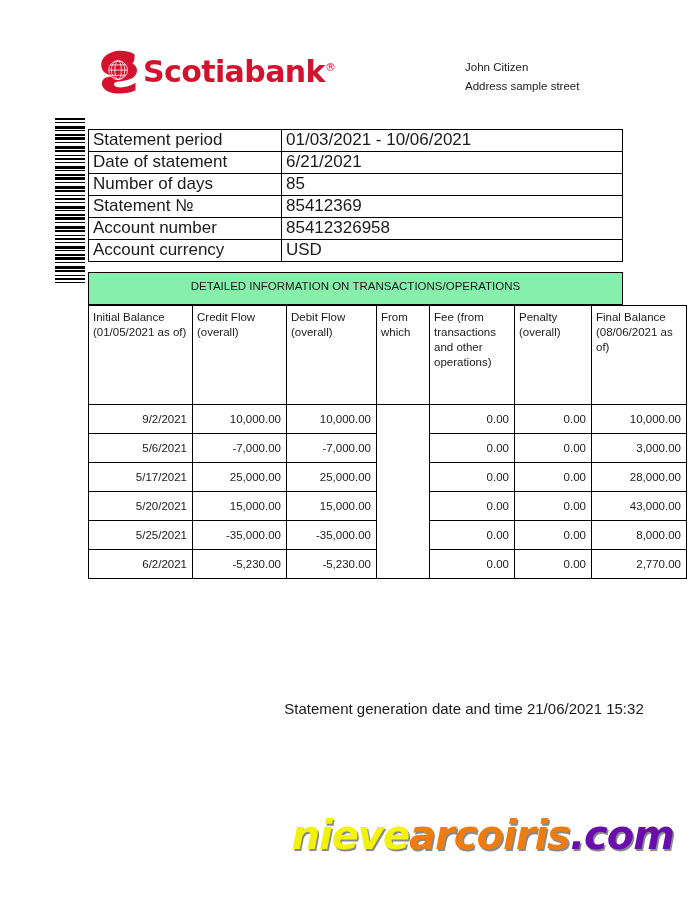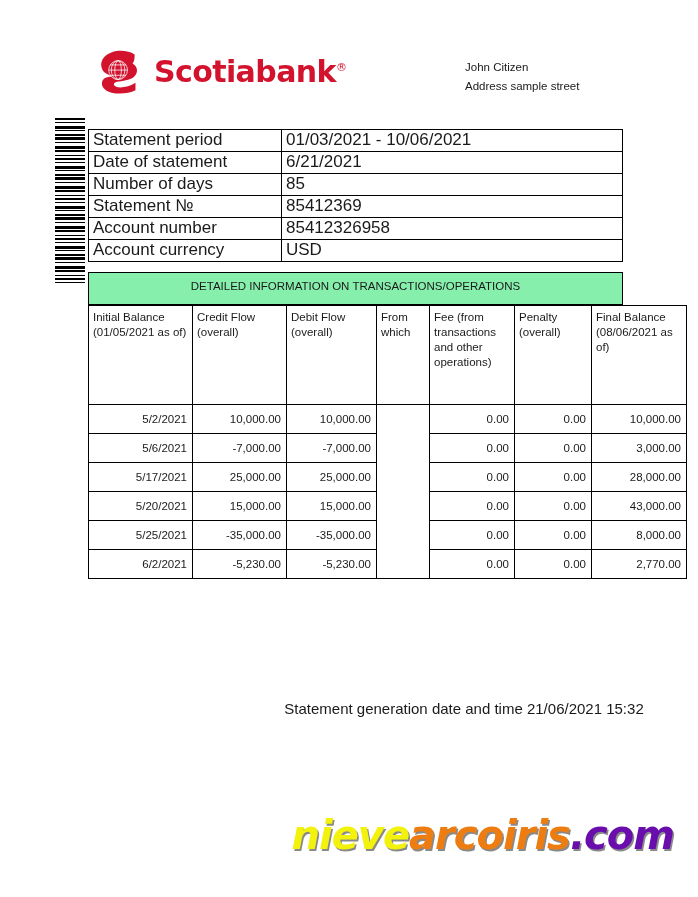--- a/index.html
+++ b/index.html
@@ -23,21 +23,20 @@
     top: 0;
     width: 698px;
     height: 115px;
   }
   .brand {
     position: absolute;
     left: 96px;
     top: 48px;
     display: flex;
     align-items: center;
-    gap: 11px;
   }
   .brand-mark {
     width: 47px;
     height: 47px;
     display: block;
   }
   .brand-word {
     font-size: 30px;
     font-weight: bold;
     letter-spacing: -0.6px;
@@ -267,21 +266,21 @@
       <td class="c-credit">Credit Flow (overall)</td>
       <td class="c-debit">Debit Flow (overall)</td>
       <td class="c-fromwhich">From which</td>
       <td class="c-fee">Fee (from transactions and other operations)</td>
       <td class="c-penalty">Penalty (overall)</td>
       <td class="c-final">Final Balance (08/06/2021 as of)</td>
     </tr>
   </thead>
   <tbody>
       <tr>
-        <td class="c-initial">5/2/2021</td>
+        <td class="c-initial">9/2/2021</td>
         <td class="c-credit">10,000.00</td>
         <td class="c-debit">10,000.00</td>
         <td class="c-fromwhich fromwhich-merged" rowspan="6"></td>
         <td class="c-fee">0.00</td>
         <td class="c-penalty">0.00</td>
         <td class="c-final">10,000.00</td>
       </tr>
       <tr>
         <td class="c-initial">5/6/2021</td>
         <td class="c-credit">-7,000.00</td>

